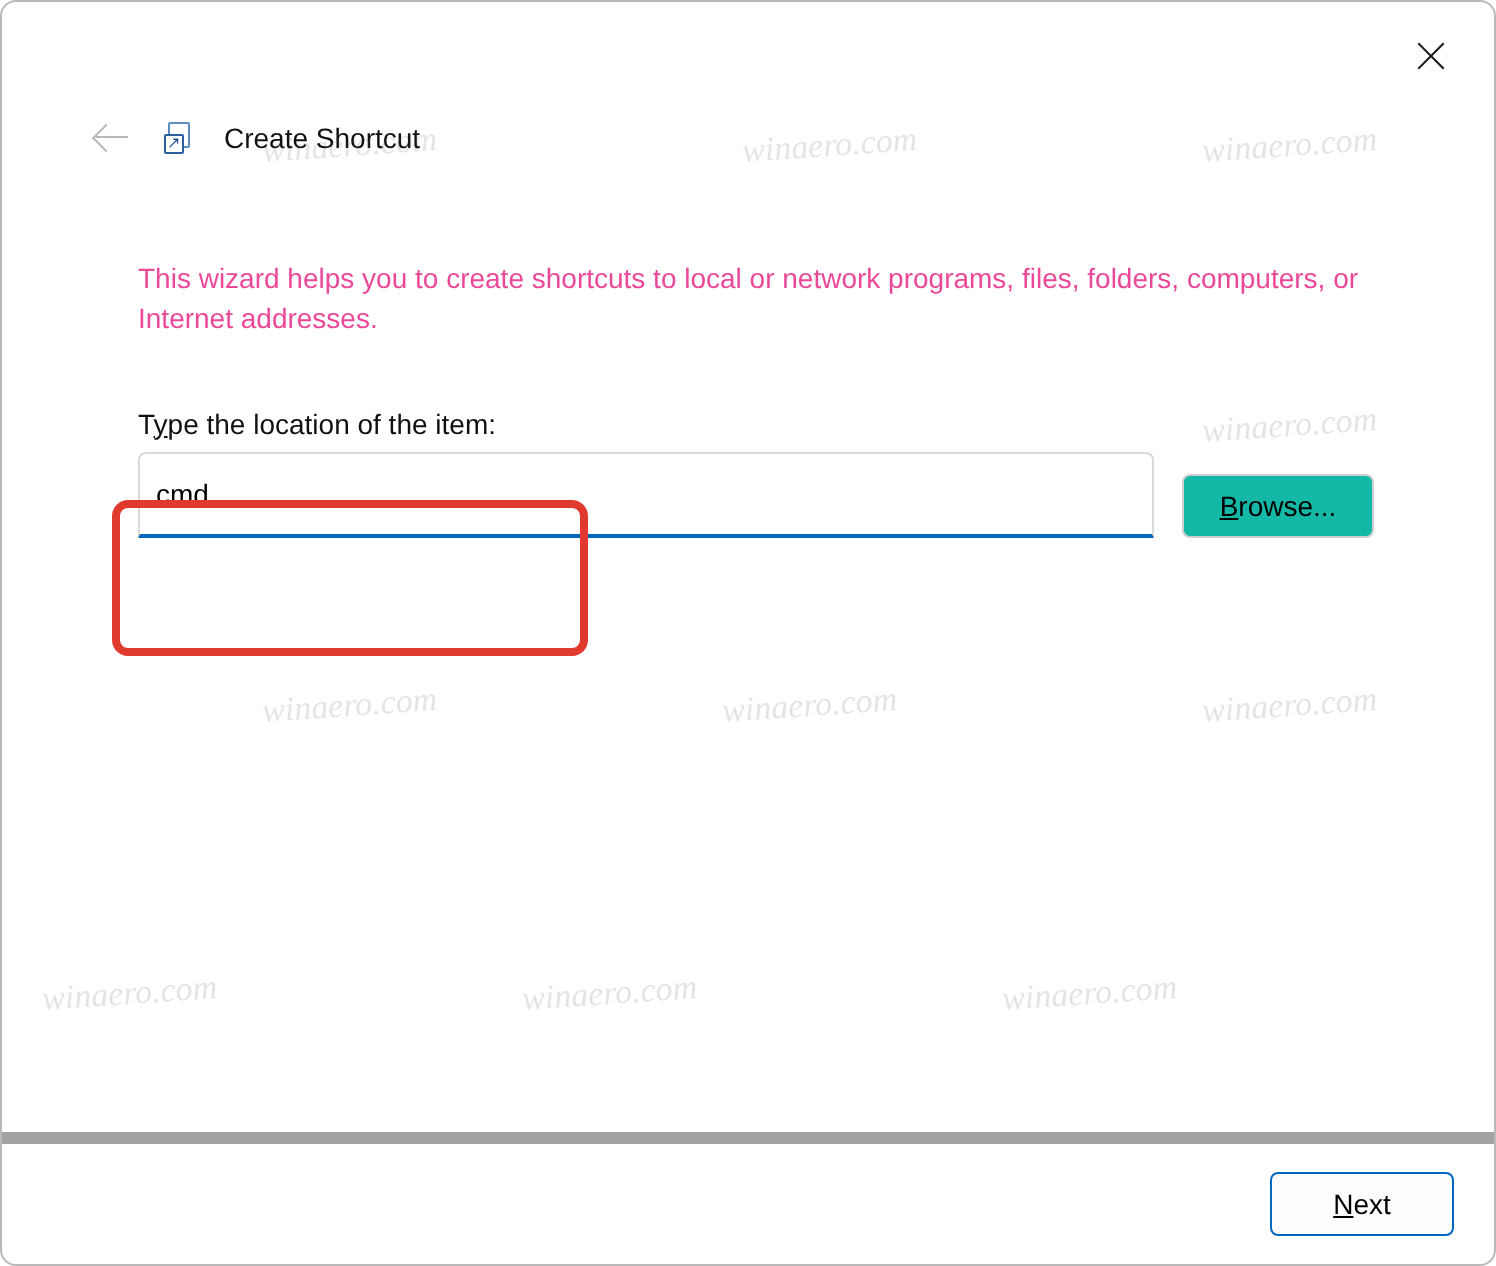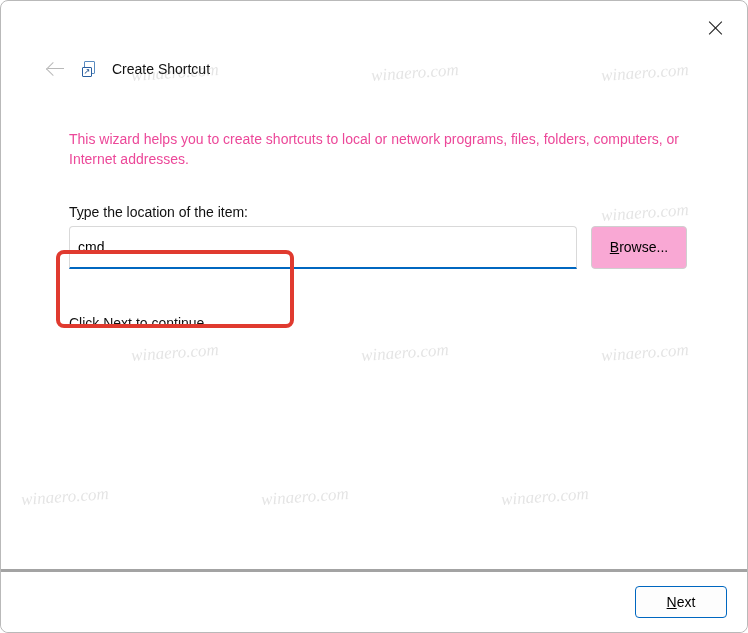--- a/index.html
+++ b/index.html
@@ -165,43 +165,43 @@
     position: absolute;
     left: 55px;
     top: 249px;
     width: 238px;
     height: 78px;
     border: 4px solid #e03a2f;
     border-radius: 8px;
     pointer-events: none;
   }
   .browse-btn {
-    height: 43px;
+    height: 32px;
     width: 96px;
     font-size: 14px;
     font-family: inherit;
     border: 1px solid #cfcfcf;
     border-radius: 4px;
-    background: #f9a8d4;
+    background: #14b8a6;
     cursor: pointer;
     margin-bottom: 0;
   }
   .browse-btn .ul { text-decoration: underline; }
   .continue-text {
     margin-top: 46px;
     font-size: 14px;
     color: #111;
   }
 
   .footer {
     position: absolute;
     bottom: 0;
     left: 0;
     right: 0;
-    border-top: 3px solid #a3a3a3;
+    border-top: 6px solid #a3a3a3;
     padding: 14px 20px;
     display: flex;
     justify-content: flex-end;
     gap: 10px;
     background: #fff;
     border-bottom-left-radius: 8px;
     border-bottom-right-radius: 8px;
   }
   .footer button {
     height: 32px;
@@ -251,21 +251,20 @@
     <p class="description">This wizard helps you to create shortcuts to local or network programs, files, folders, computers, or Internet addresses.</p>
 
     <div class="field-row">
       <div class="field-block">
         <label class="field-label"><span>T</span><span class="ul">y</span><span>pe the location of the item:</span></label>
         <input class="location-input" type="text" value="cmd" style="">
       </div>
       <button class="browse-btn"><span class="ul">B</span><span>rowse...</span></button>
     </div>
 
-    <p class="continue-text">Click Next to continue.</p>
   </div>
 
   <div class="highlight-box"></div>
 
   <div class="footer">
     <button class="next-btn"><span class="ul">N</span><span>ext</span></button>
   </div>
 
   <div class="watermark" style="left:130px; top:62px;">winaero.com</div>
   <div class="watermark" style="left:370px; top:62px;">winaero.com</div>

